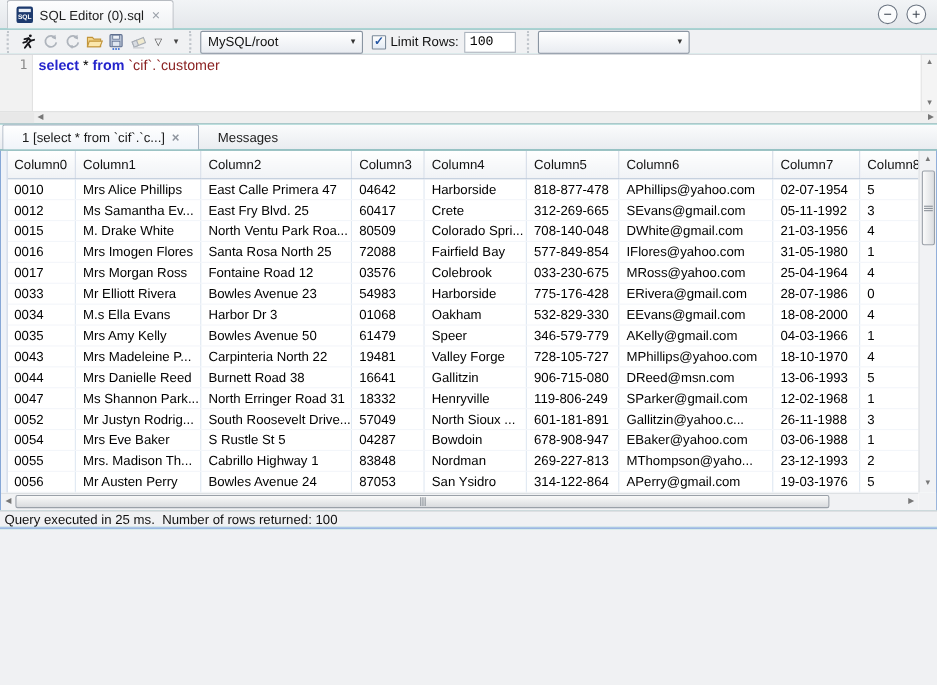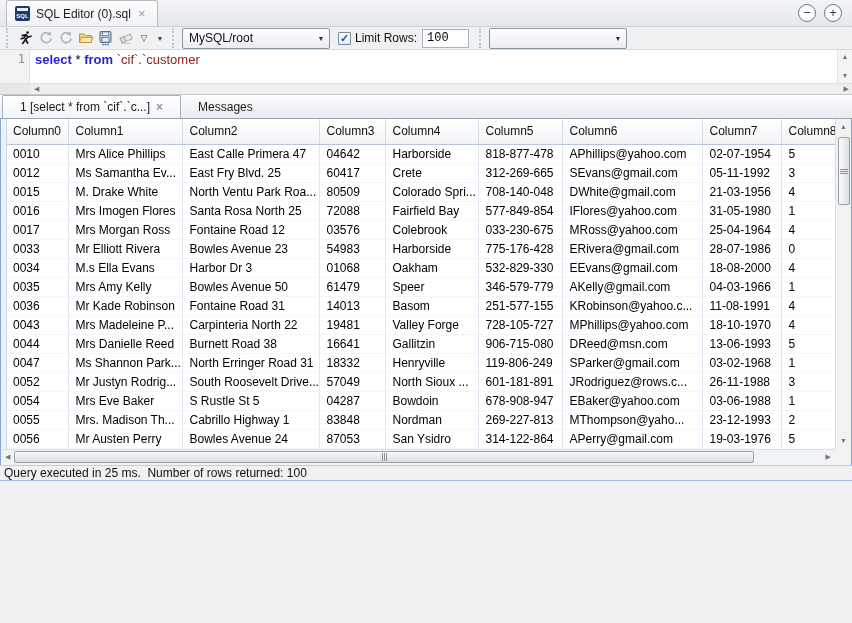--- a/index.html
+++ b/index.html
@@ -305,31 +305,20 @@
                 <td>Mrs Amy Kelly</td>
                 <td>Bowles Avenue 50</td>
                 <td>61479</td>
                 <td>Speer</td>
                 <td>346-579-779</td>
                 <td>AKelly@gmail.com</td>
                 <td>04-03-1966</td>
                 <td>1</td>
               </tr>
               <tr>
-                <td>0036</td>
-                <td>Mr Kade Robinson</td>
-                <td>Fontaine Road 31</td>
-                <td>14013</td>
-                <td>Basom</td>
-                <td>251-577-155</td>
-                <td>KRobinson@yahoo.c...</td>
-                <td>11-08-1991</td>
-                <td>4</td>
-              </tr>
-              <tr>
                 <td>0043</td>
                 <td>Mrs Madeleine P...</td>
                 <td>Carpinteria North 22</td>
                 <td>19481</td>
                 <td>Valley Forge</td>
                 <td>728-105-727</td>
                 <td>MPhillips@yahoo.com</td>
                 <td>18-10-1970</td>
                 <td>4</td>
               </tr>
@@ -345,31 +334,31 @@
                 <td>5</td>
               </tr>
               <tr>
                 <td>0047</td>
                 <td>Ms Shannon Park...</td>
                 <td>North Erringer Road 31</td>
                 <td>18332</td>
                 <td>Henryville</td>
                 <td>119-806-249</td>
                 <td>SParker@gmail.com</td>
-                <td>03-02-1968</td>
+                <td>12-02-1968</td>
                 <td>1</td>
               </tr>
               <tr>
                 <td>0052</td>
                 <td>Mr Justyn Rodrig...</td>
                 <td>South Roosevelt Drive...</td>
                 <td>57049</td>
                 <td>North Sioux ...</td>
                 <td>601-181-891</td>
-                <td>JRodriguez@rows.c...</td>
+                <td>Gallitzin@yahoo.c...</td>
                 <td>26-11-1988</td>
                 <td>3</td>
               </tr>
               <tr>
                 <td>0054</td>
                 <td>Mrs Eve Baker</td>
                 <td>S Rustle St 5</td>
                 <td>04287</td>
                 <td>Bowdoin</td>
                 <td>678-908-947</td>

